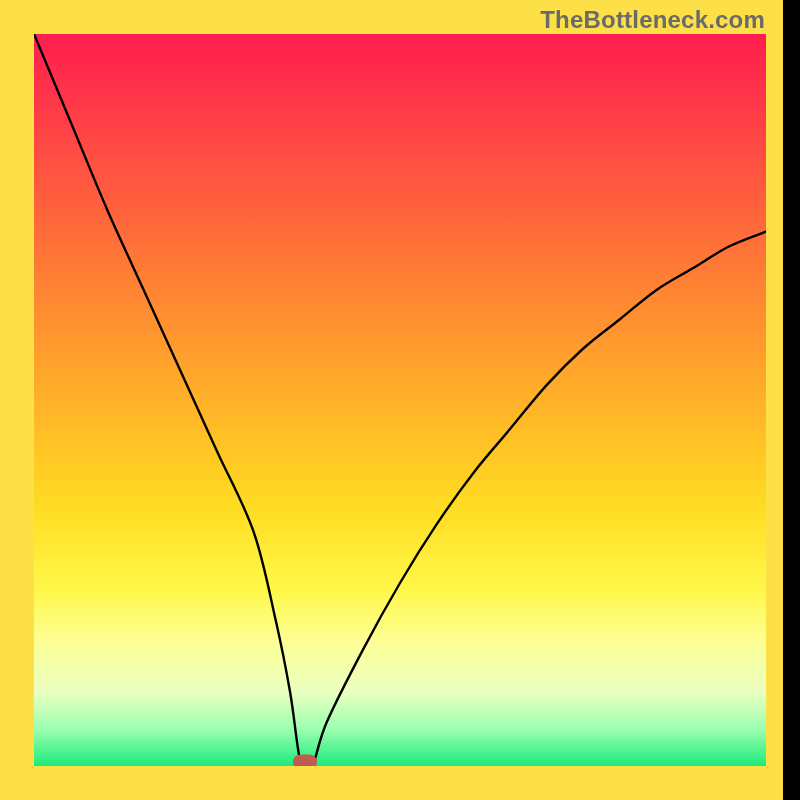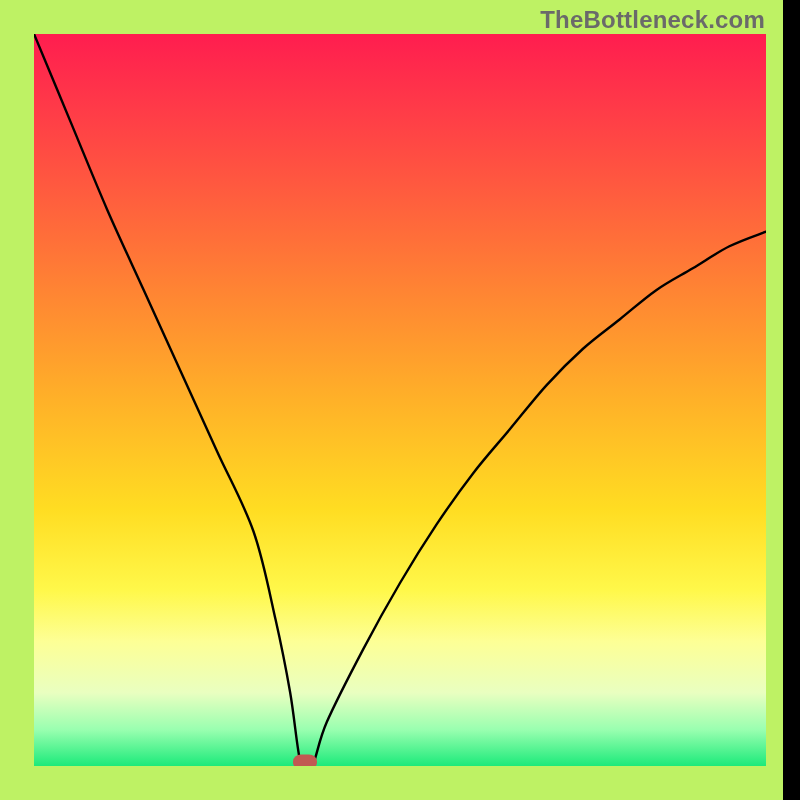--- a/index.html
+++ b/index.html
@@ -1,21 +1,21 @@
 <!DOCTYPE html>
 <html><head>
 <meta charset="utf-8">
 <style>
   * { margin: 0; padding: 0; box-sizing: border-box; }
   html, body { width: 800px; height: 800px; overflow: hidden; background: #000; }
   .frame {
     position: relative;
     width: 783px;
     height: 800px;
-    background: #bef264;
+    background: #fde047;
   }
   .watermark {
     position: absolute;
     top: 6px;
     right: 18px;
     font-family: Arial, Helvetica, sans-serif;
     font-size: 24px;
     font-weight: 600;
     color: #6a6a6a;
     letter-spacing: 0.2px;

